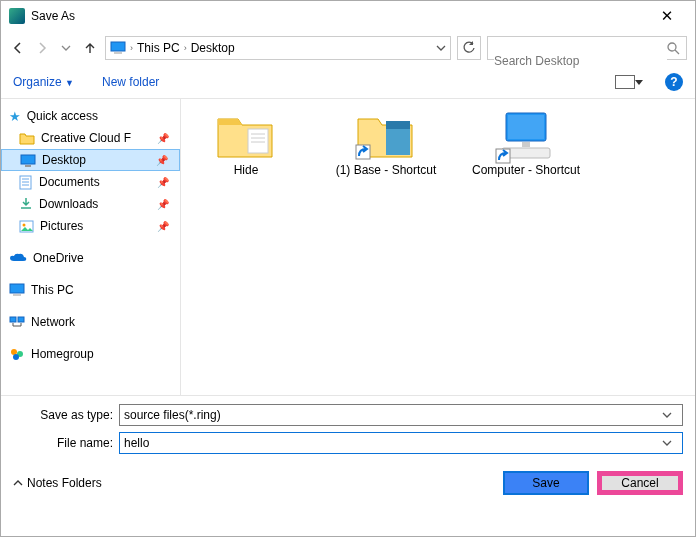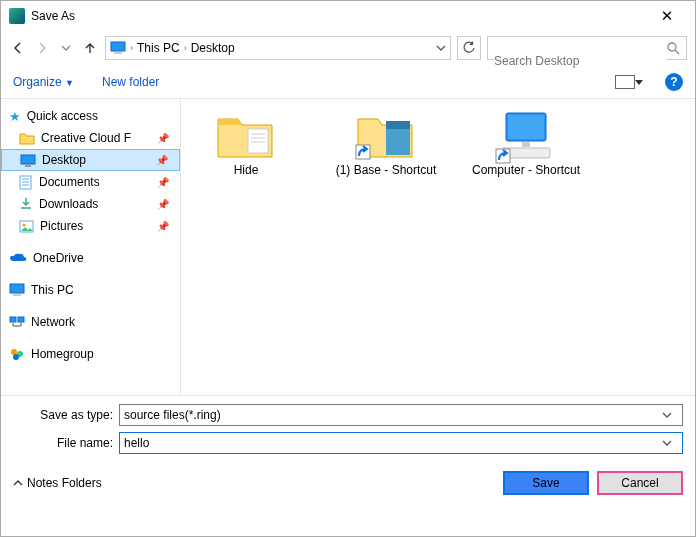--- a/index.html
+++ b/index.html
@@ -40,21 +40,21 @@
 .bottom { border-top:1px solid #e5e5e5; padding: 8px 12px 0 12px;}
 .field-row { display:flex; align-items:center; margin-bottom:6px;}
 .field-row label { width: 100px; text-align:right; margin-right:6px;}
 .field-row .combo { flex:1; height:22px; border:1px solid #7a7a7a; display:flex; align-items:center; padding:0 4px; background:#fff;}
 .field-row .combo.fn { border-color:#0a72d8;}
 .field-row .combo input { border:none; outline:none; flex:1;}
 .field-row .combo .dd { width:16px; text-align:center; color:#555; cursor:pointer;}
 .footer { height:46px; display:flex; align-items:center; padding:0 12px;}
 .footer .hide { display:flex; align-items:center; gap:4px; cursor:pointer;}
 .footer .btns { margin-left:auto; display:flex; gap:8px;}
-.footer button { width:86px; height:24px; border:2px solid #ec4899; background:#e1e1e1; cursor:pointer;}
+.footer button { width:86px; height:24px; border:5px solid #ec4899; background:#e1e1e1; cursor:pointer;}
 .footer button.primary { border:2px solid #0a72d8; background:#3b82f6;}
 svg { display:block; }
 </style>
 </head>
 <body>
 
 <div class="titlebar">
   <div class="app-icon"></div>
   <div class="title">Save As</div>
   <div class="close">✕</div>

